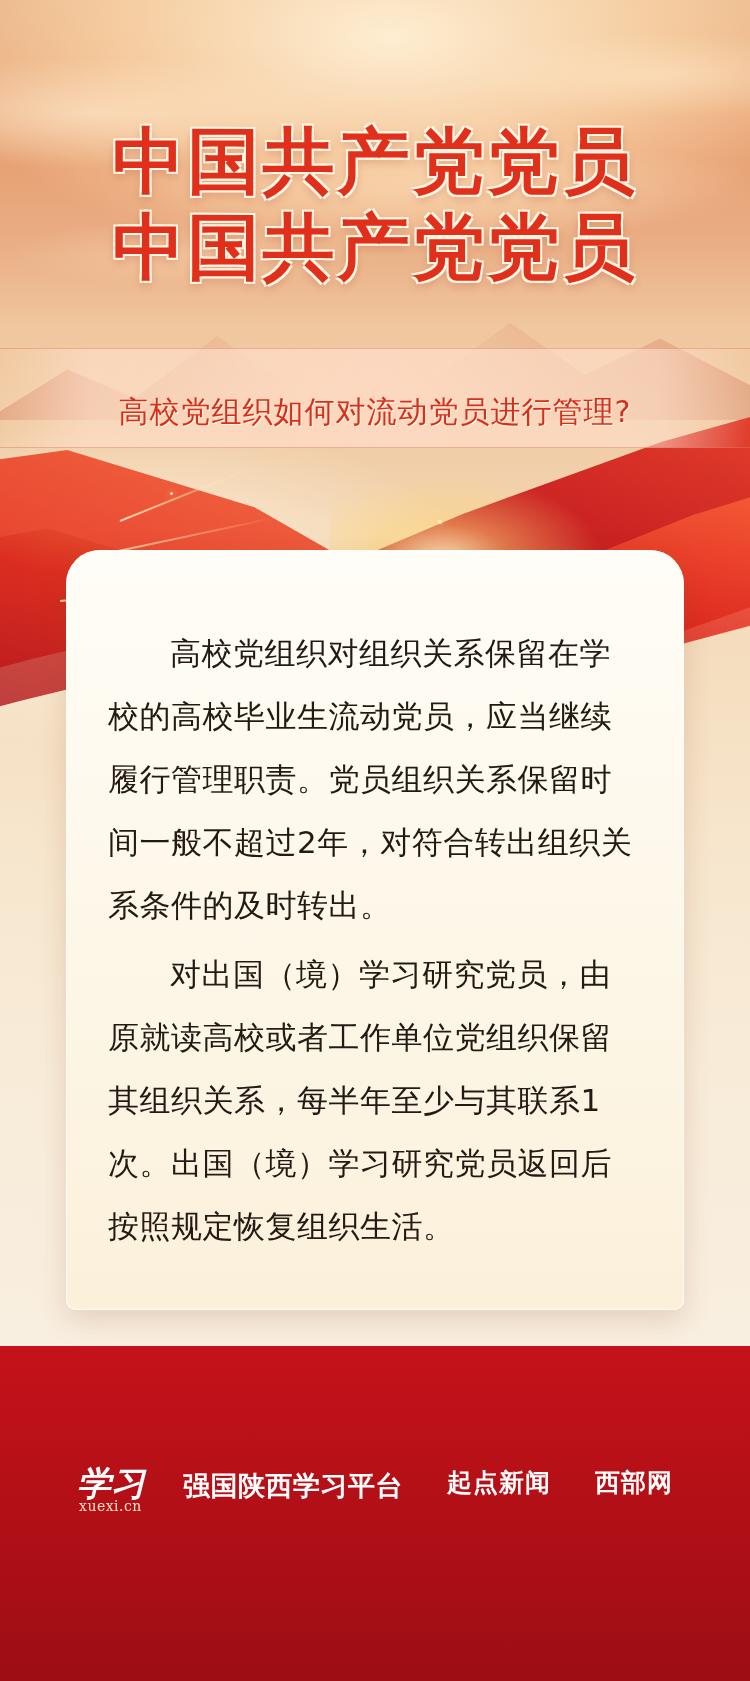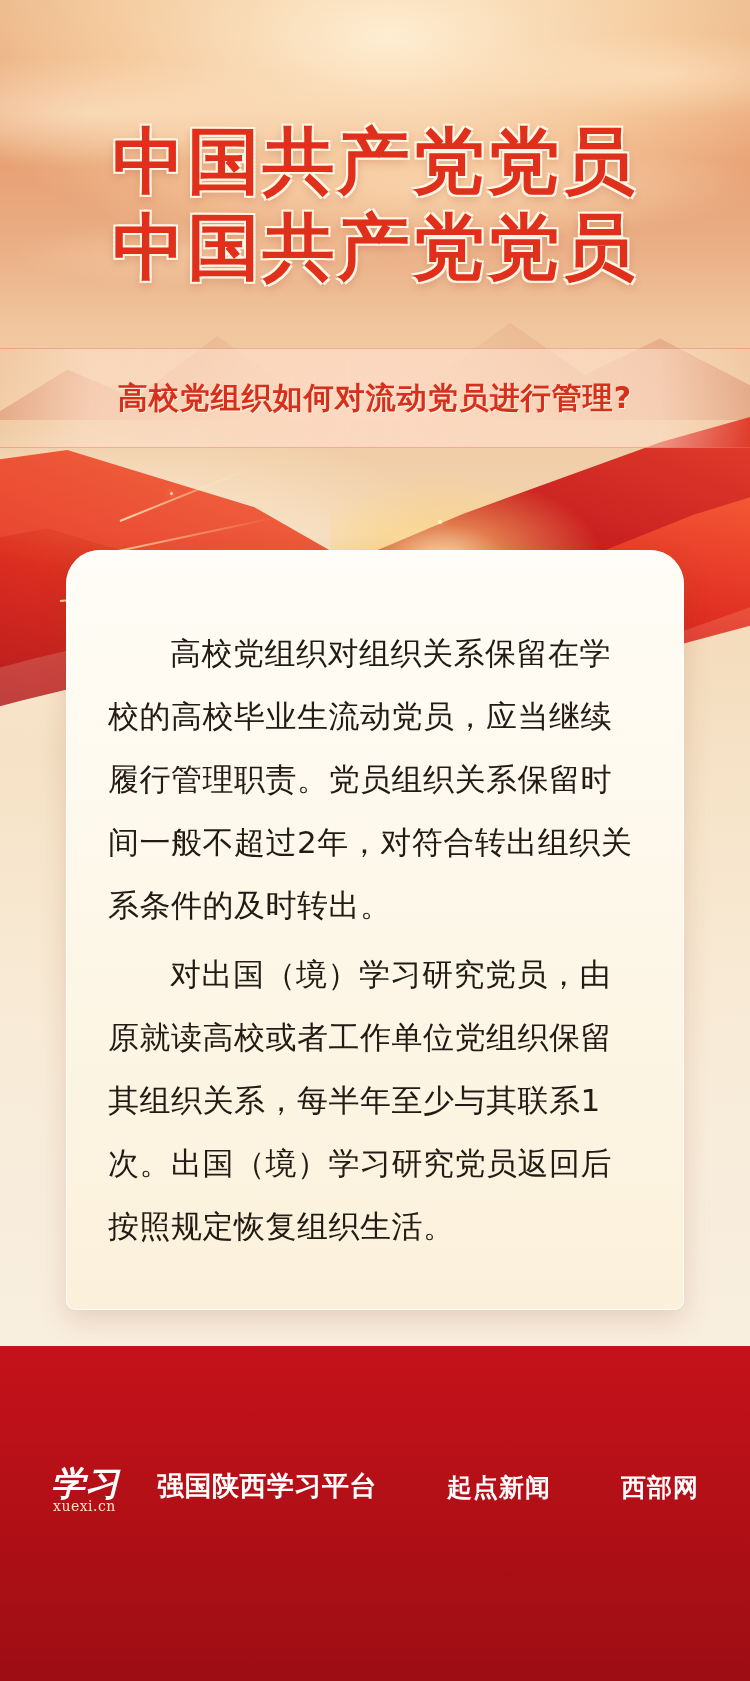--- a/index.html
+++ b/index.html
@@ -101,24 +101,24 @@
       -2px 2px 0 #fff6e4,
       0 4px 10px rgba(150,30,10,0.25);
   }
   .subtitle-band {
     position:absolute; left:0; top:348px; width:750px; height:100px;
     background:linear-gradient(90deg, rgba(255,232,214,0.0) 0%, rgba(255,226,206,0.55) 12%, rgba(255,220,200,0.75) 50%, rgba(255,226,206,0.55) 88%, rgba(255,232,214,0.0) 100%);
     border-top:1px solid rgba(226,120,90,0.45);
     border-bottom:1px solid rgba(226,120,90,0.45);
   }
   .subtitle {
-    position:absolute; left:0; top:378px; width:750px;
+    position:absolute; left:0; top:392px; width:750px;
     text-align:center;
     font-family:"DejaVu Sans", sans-serif;
-    font-weight:bold;
+    font-weight:normal;
     font-size:30px;
     letter-spacing:1px;
     color:#d4301c;
     text-shadow:1px 1px 0 #fff3e2;
   }
 
   
   .card {
     position:absolute; left:66px; top:550px; width:618px; height:760px;
     background:linear-gradient(180deg, #fffdf7 0%, #fdf6e6 60%, #fbf0da 100%);
@@ -136,21 +136,21 @@
   }
   .card p + p { margin-top:6px; }
 
   
   .footer {
     position:absolute; left:0; bottom:0; width:750px; height:335px;
     background:linear-gradient(180deg, #c5121a 0%, #b00f16 55%, #9d0d14 100%);
   }
   .footer-inner {
     position:absolute; left:0; top:120px; width:750px;
-    display:flex; align-items:flex-end; justify-content:center; gap:46px;
+    display:flex; align-items:flex-start; justify-content:center; gap:20px;
   }
   .brand {
     display:flex; align-items:baseline; gap:4px;
     color:#fff;
   }
   .brand-mark {
     font-family:"DejaVu Serif", serif;
     font-weight:bold;
     font-size:34px;
     font-style:italic;

